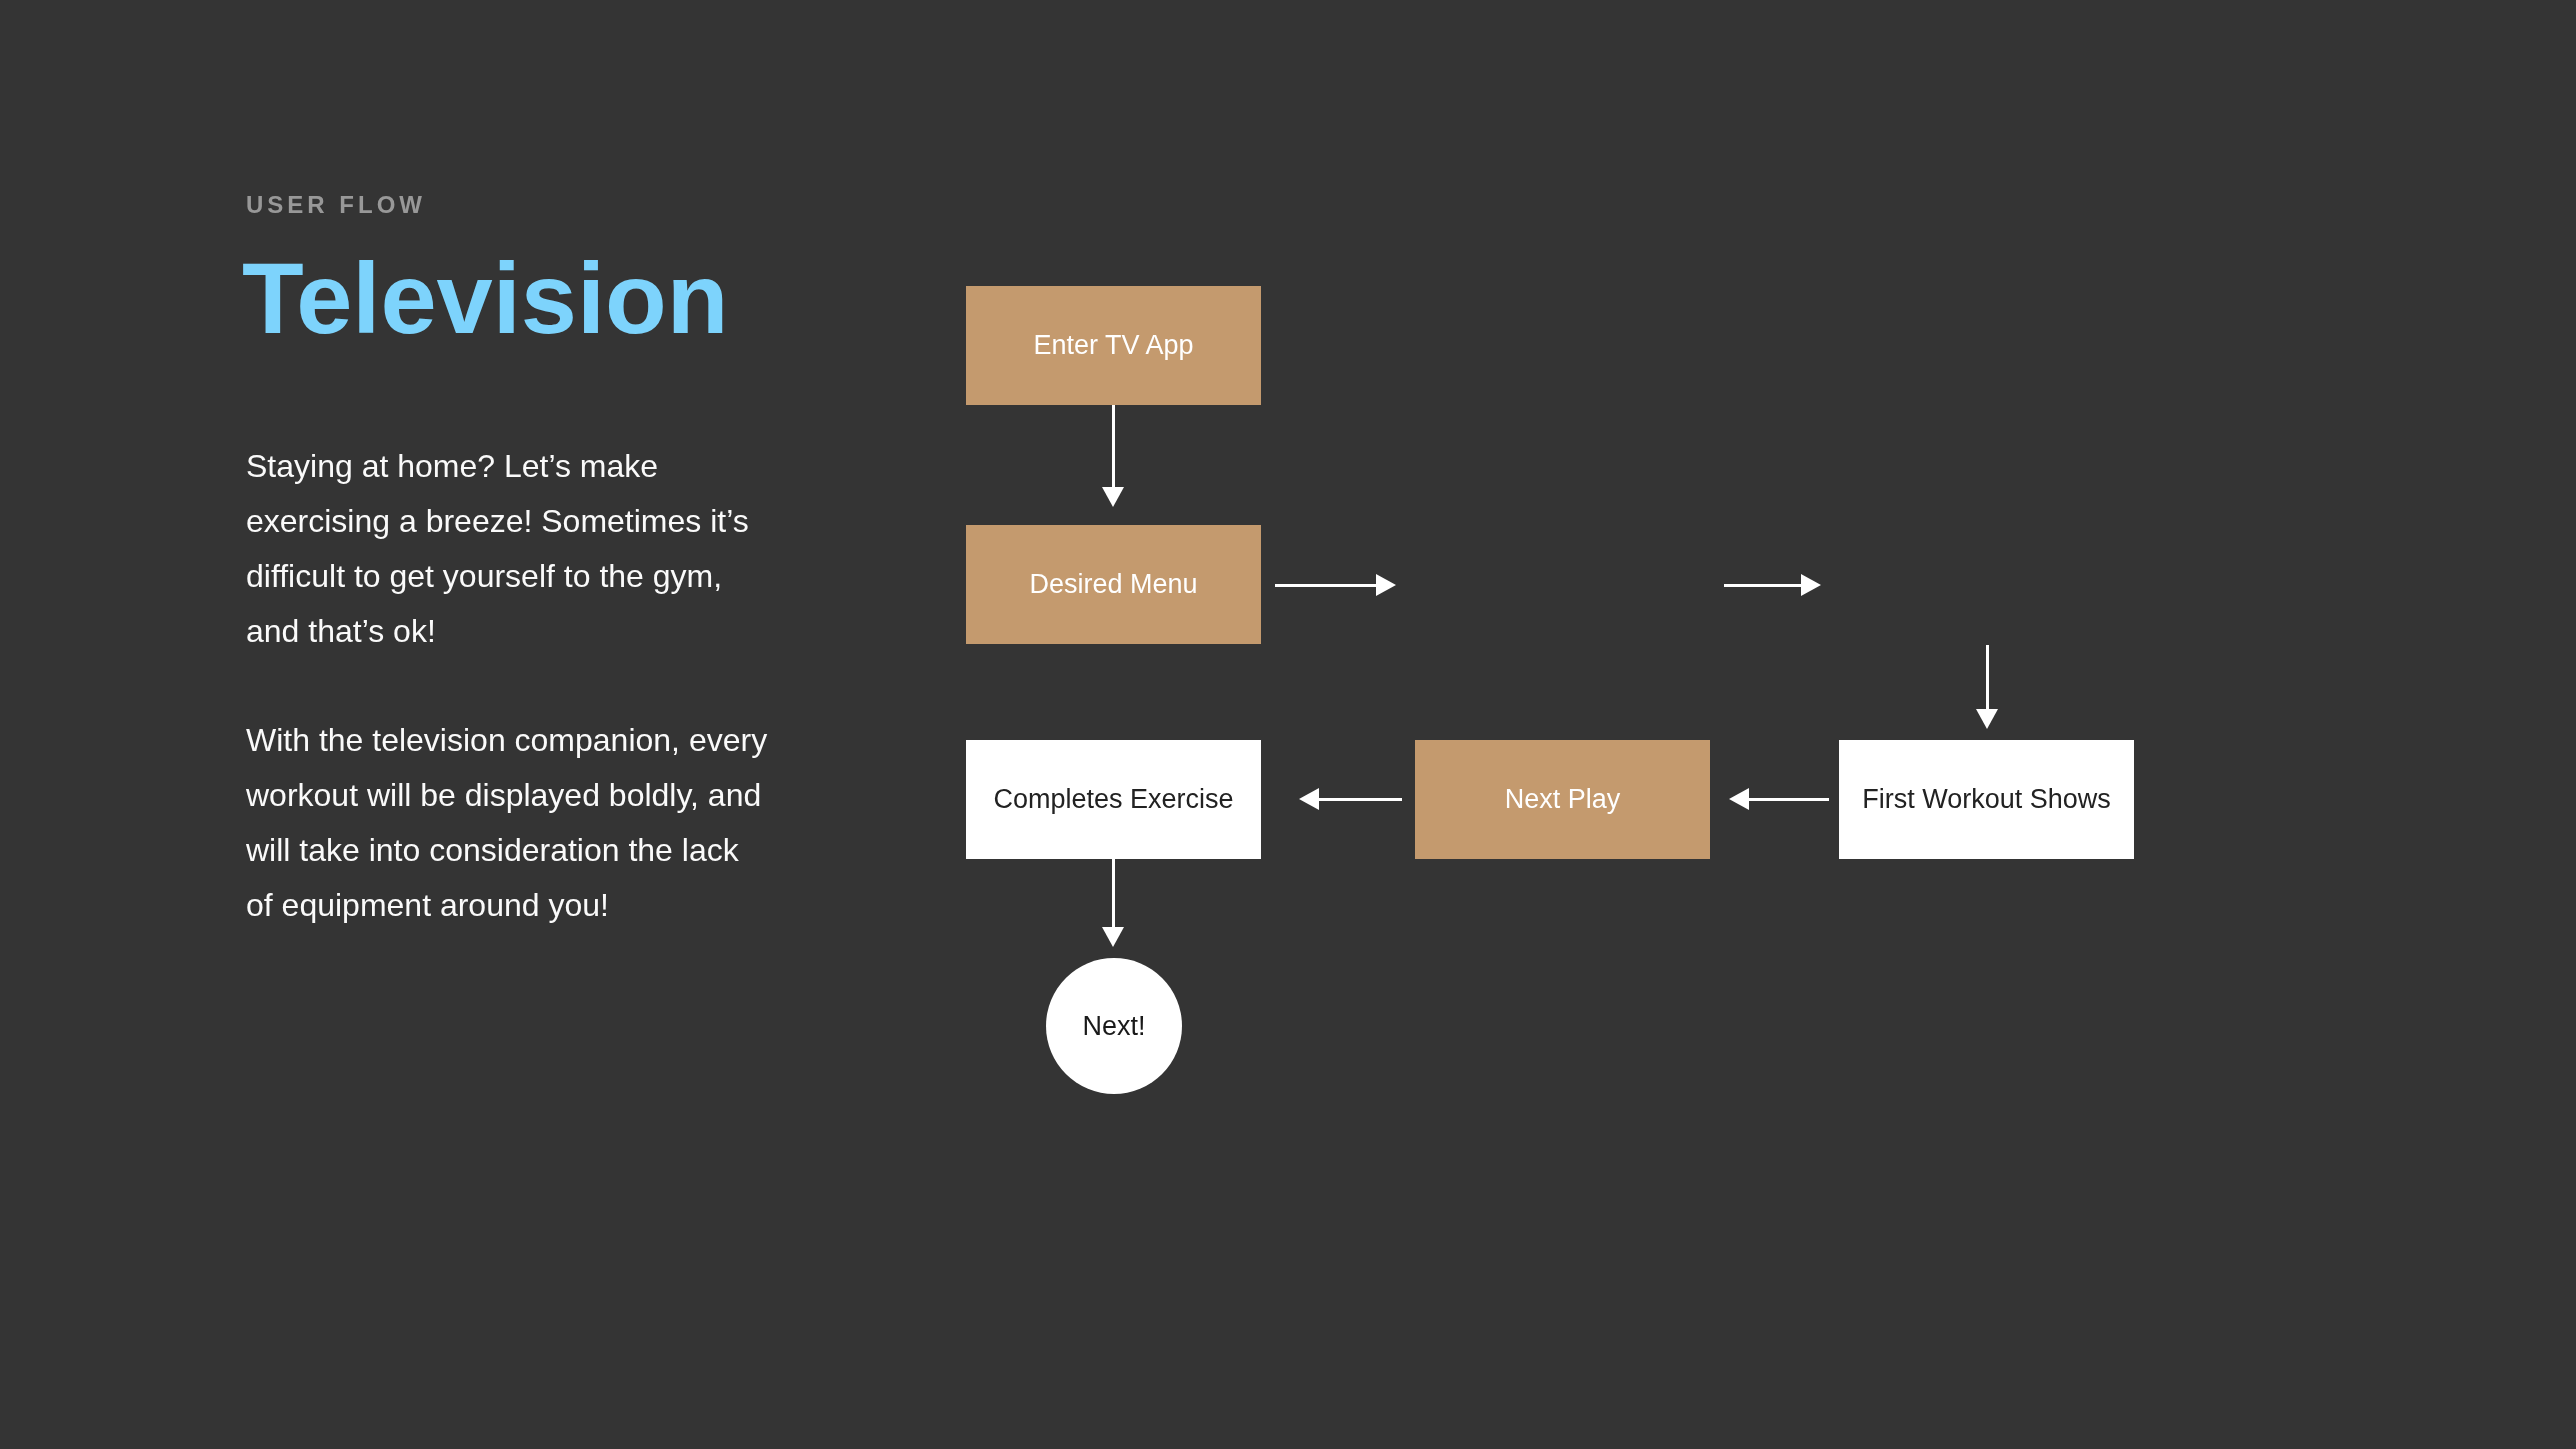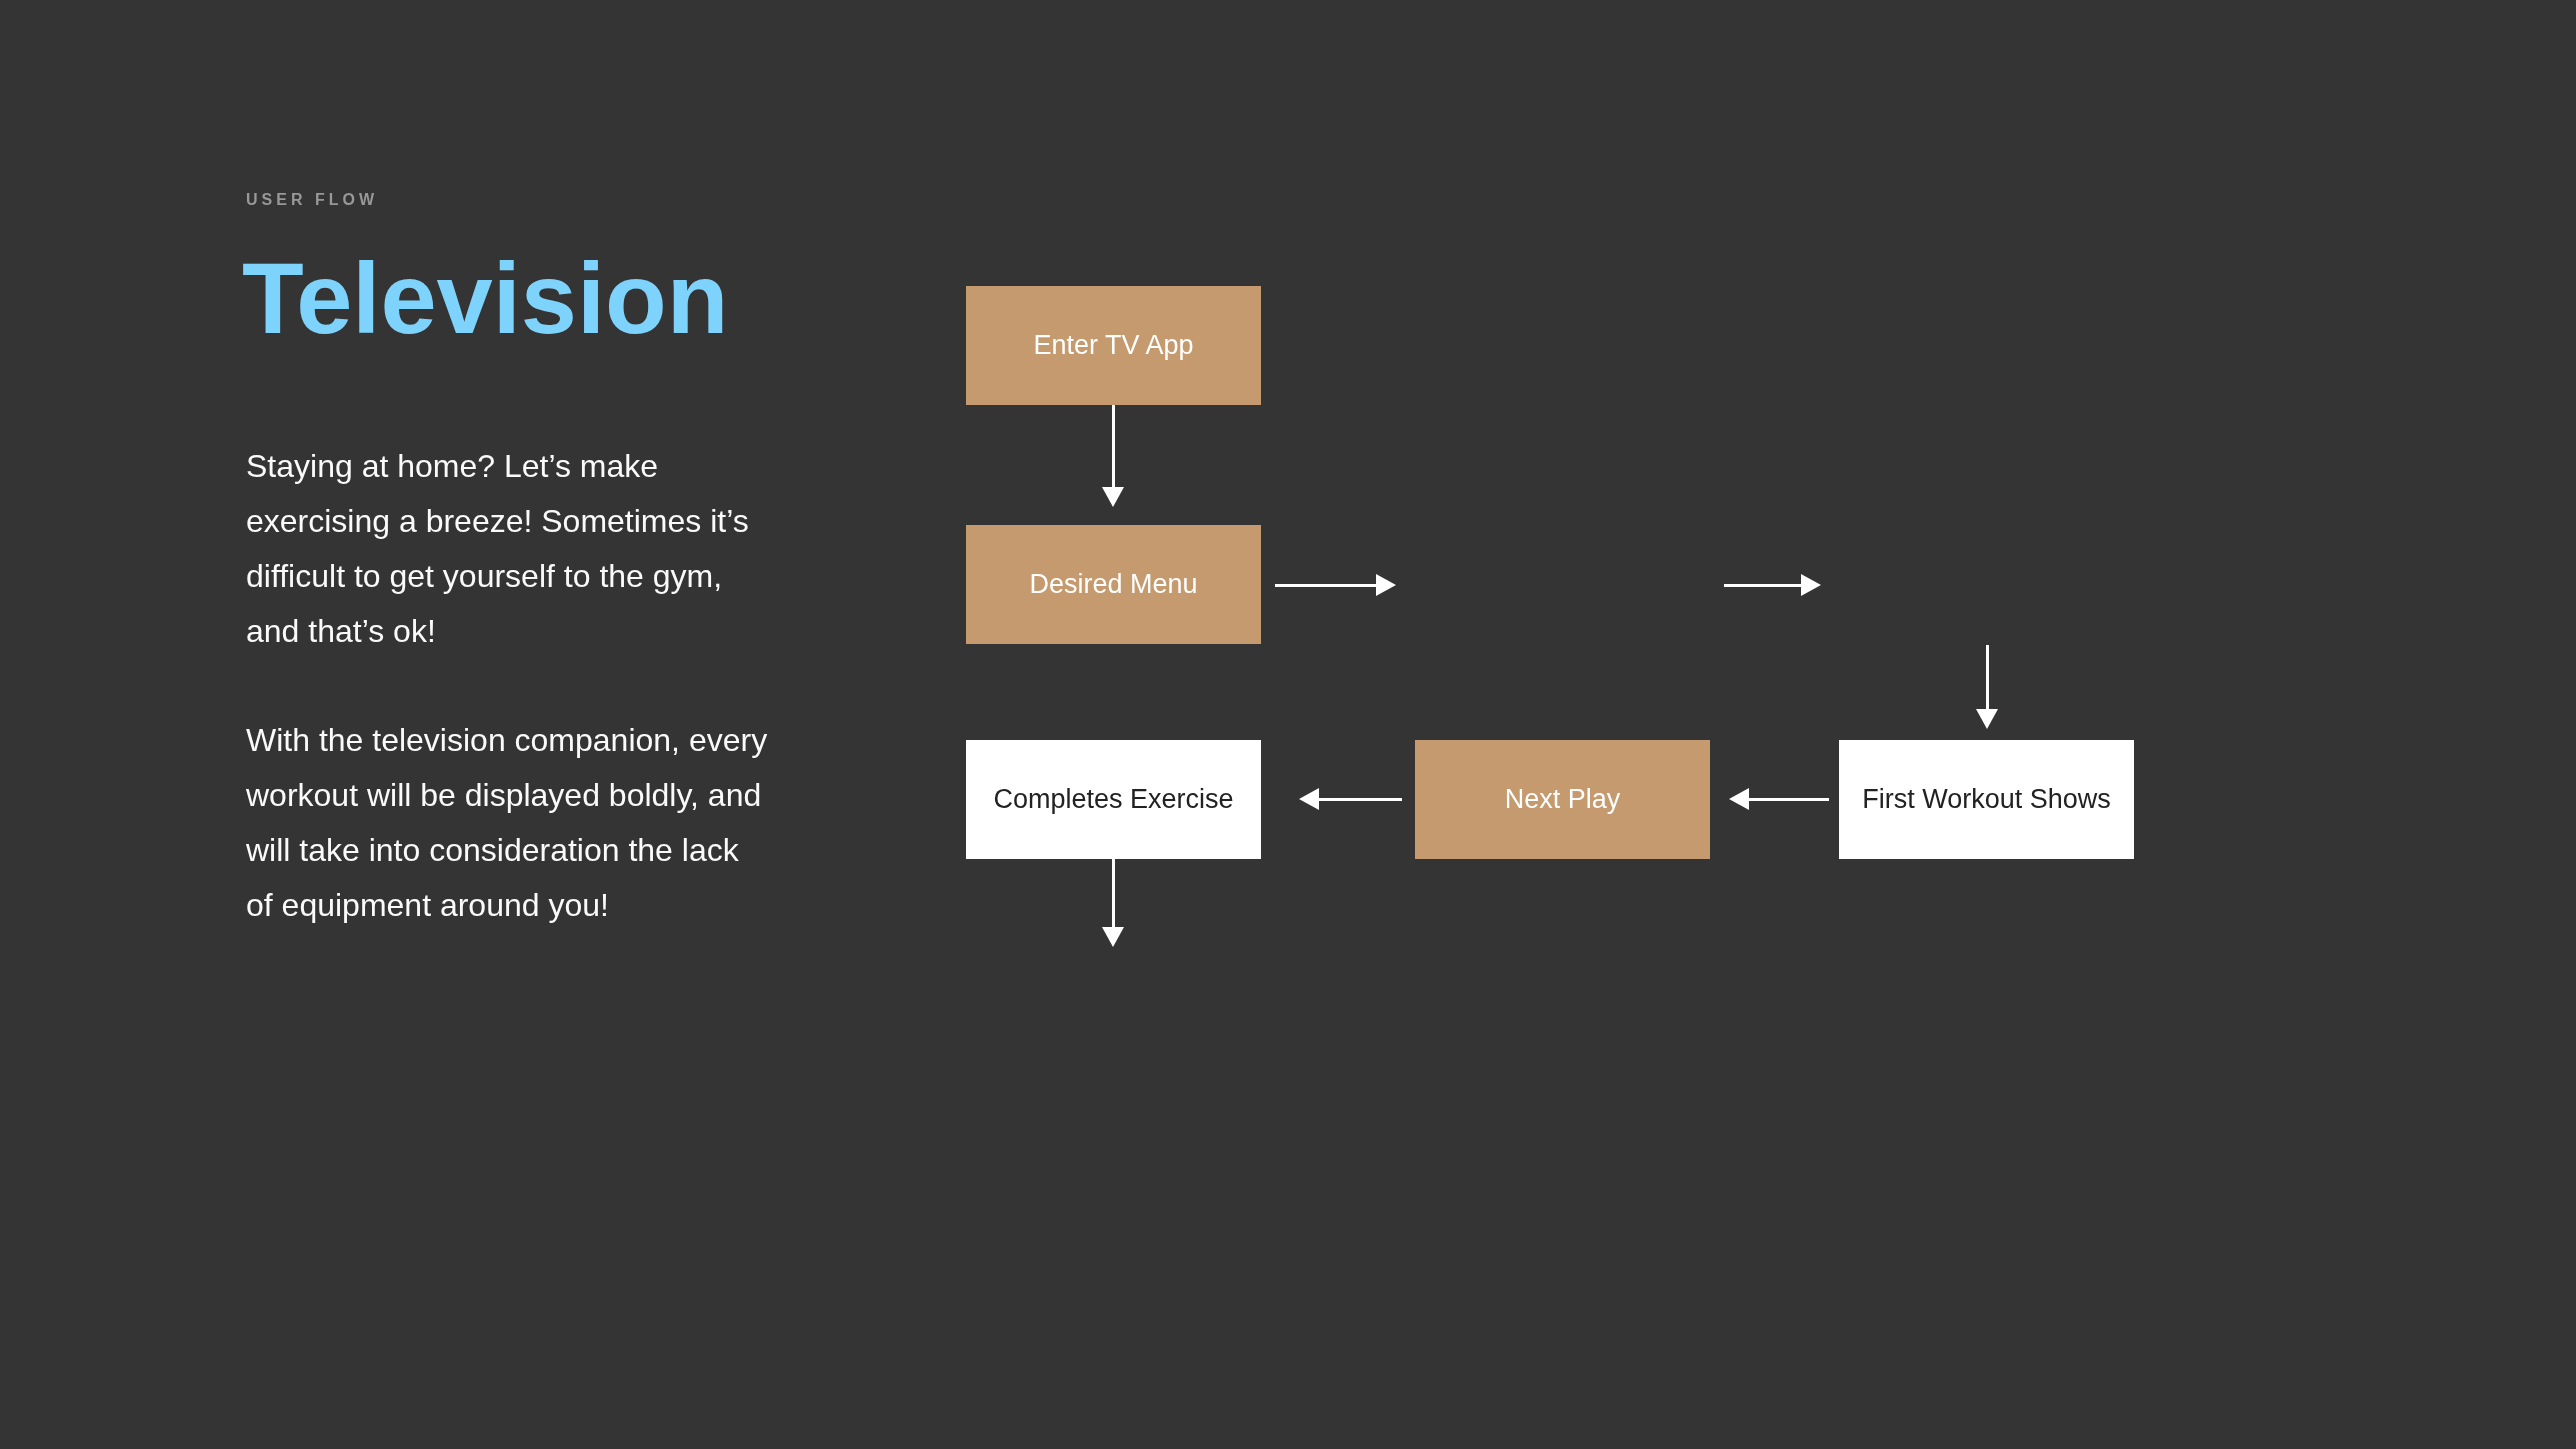--- a/index.html
+++ b/index.html
@@ -14,21 +14,21 @@
     height: 1449px;
     background: #343434;
     overflow: hidden;
   }
 
   
   .intro { position: absolute; left: 246px; top: 0; width: 644px; }
   .kicker {
     position: absolute;
     left: 0; top: 191px;
-    font-size: 16px;
+    font-size: 24px;
     font-weight: 700;
     letter-spacing: 4px;
     color: #989898;
     white-space: nowrap;
   }
   .title {
     position: absolute;
     left: -4px; top: 248px;
     margin: 0;
     font-size: 101px;
@@ -146,20 +146,21 @@
 of equipment around you!</p>
   </div>
 
   <div class="flow">
 
     <div class="node tan n-enter">Enter TV App</div>
     <div class="node tan n-select">Desired Menu</div>
     <div class="node white n-first">First Workout Shows</div>
     <div class="node tan n-press">Next Play</div>
     <div class="node white n-complete">Completes Exercise</div>
+    <div class="node circle n-next">Next!</div>
 
     <div class="arrow arrow-down a1"></div>
     <div class="arrow arrow-right a2"></div>
     <div class="arrow arrow-right a3"></div>
     <div class="arrow arrow-down a4"></div>
     <div class="arrow arrow-left a5"></div>
     <div class="arrow arrow-left a6"></div>
     <div class="arrow arrow-down a7"></div>
 
   </div>

